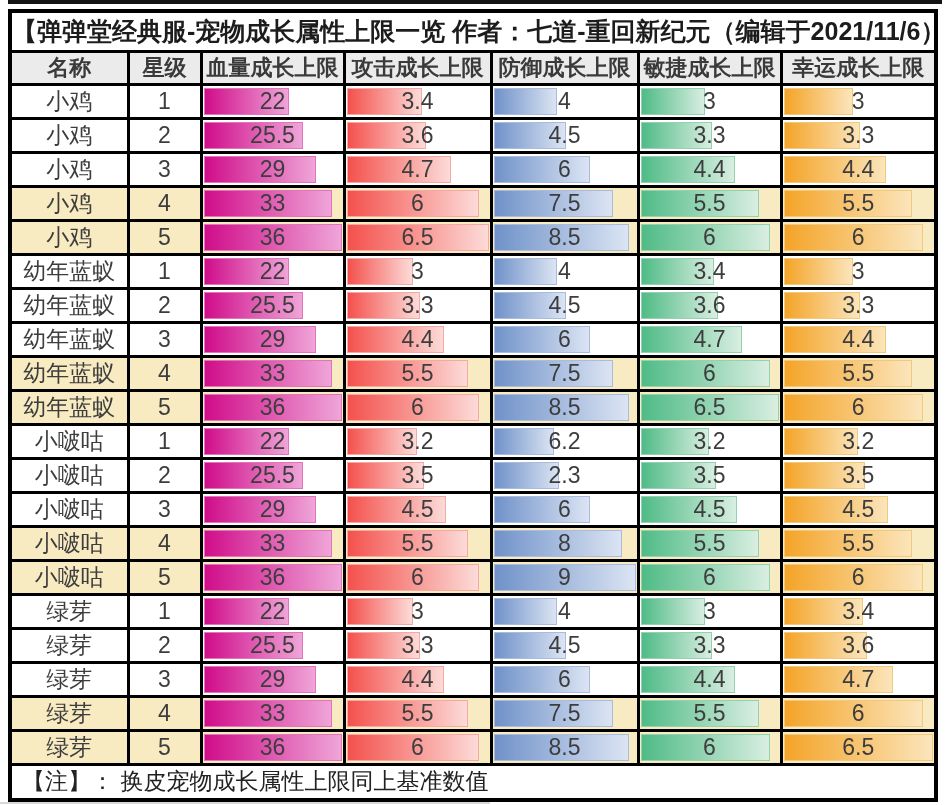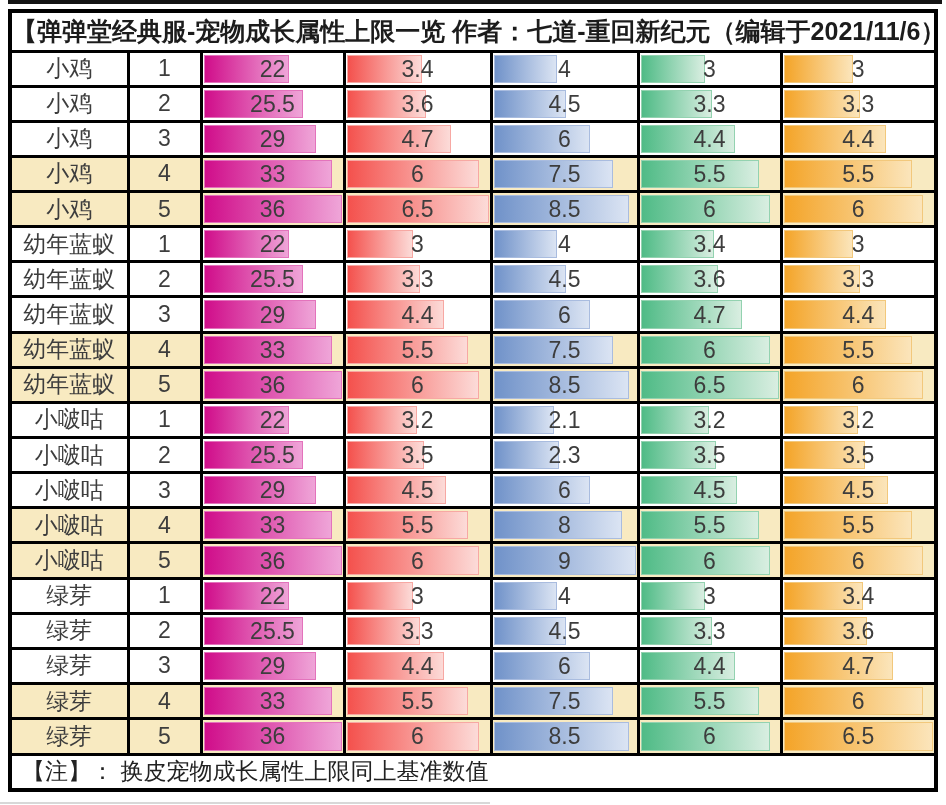--- a/index.html
+++ b/index.html
@@ -72,20 +72,29 @@
       <col style="width:143px">
       <col style="width:147px">
       <col style="width:147px">
       <col style="width:143px">
       <col>
     </colgroup>
     <thead>
       <tr class="title-row">
         <td class="title-cell" colspan="7">【弹弹堂经典服-宠物成长属性上限一览 作者：七道-重回新纪元（编辑于2021/11/6）】</td>
       </tr>
+      <tr class="header-row">
+        <th>名称</th>
+        <th>星级</th>
+        <th>血量成长上限</th>
+        <th>攻击成长上限</th>
+        <th>防御成长上限</th>
+        <th>敏捷成长上限</th>
+        <th>幸运成长上限</th>
+      </tr>
     </thead>
     <tbody>
         <tr class="data-row">
     <td class="name-cell">小鸡</td>
     <td class="star-cell">1</td>
     <td class="bar-cell hp">
             <div class="bar" style="width: 61.1%;"></div>
             <span class="val">22</span>
           </td>
     <td class="bar-cell atk">
@@ -327,21 +336,21 @@
     <td class="bar-cell hp">
             <div class="bar" style="width: 61.1%;"></div>
             <span class="val">22</span>
           </td>
     <td class="bar-cell atk">
             <div class="bar" style="width: 49.2%;"></div>
             <span class="val">3.2</span>
           </td>
     <td class="bar-cell def">
             <div class="bar" style="width: 42.2%;"></div>
-            <span class="val">2.1</span>
+            <span class="val">6.2</span>
           </td>
     <td class="bar-cell agi">
             <div class="bar" style="width: 49.2%;"></div>
             <span class="val">3.2</span>
           </td>
     <td class="bar-cell luck">
             <div class="bar" style="width: 49.2%;"></div>
             <span class="val">3.2</span>
           </td>
   </tr>

